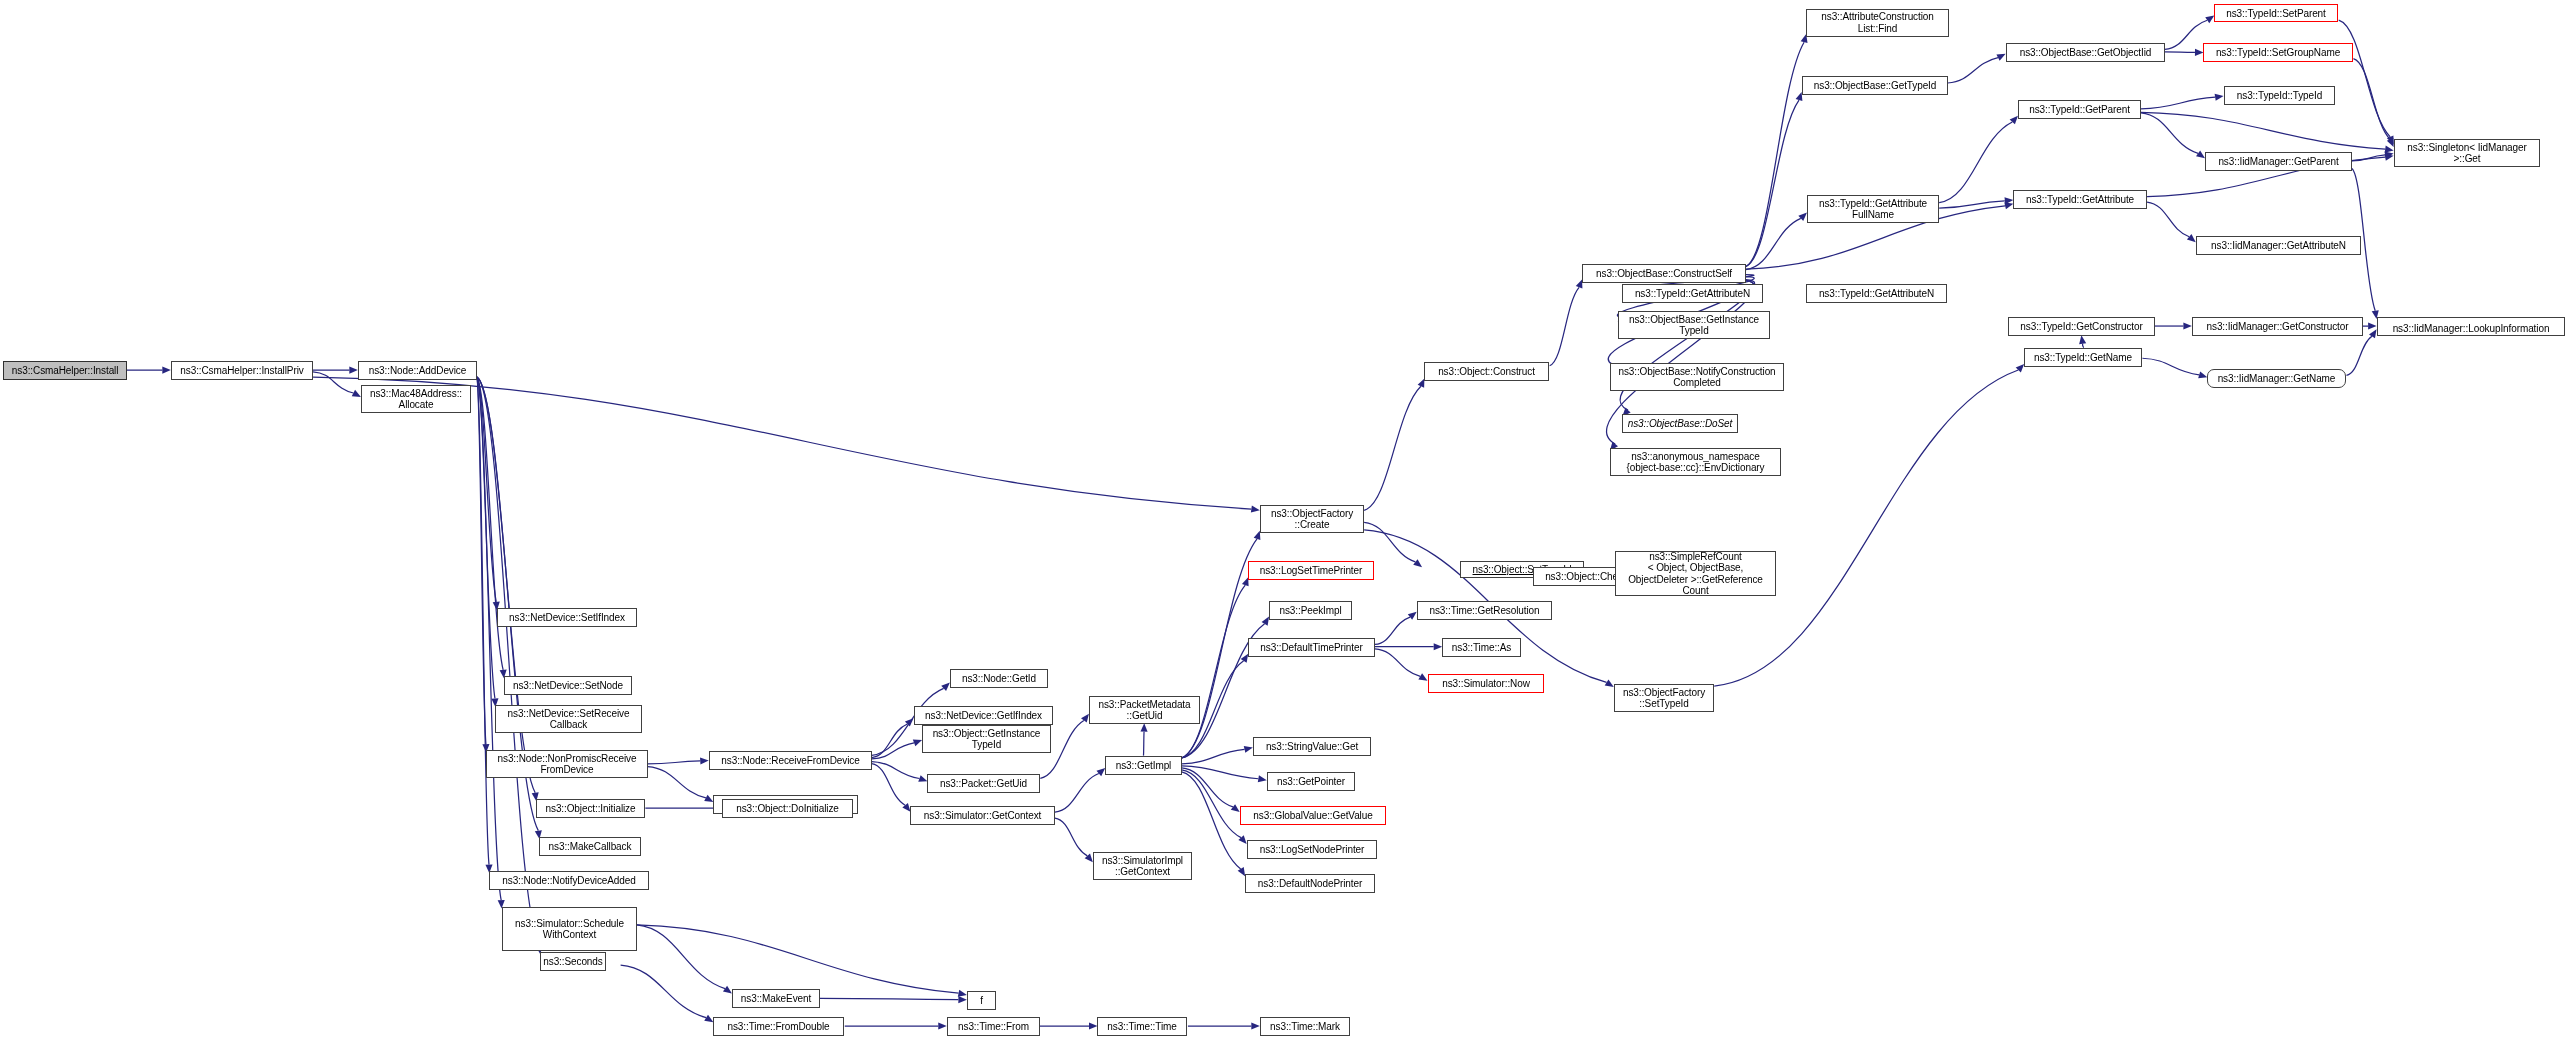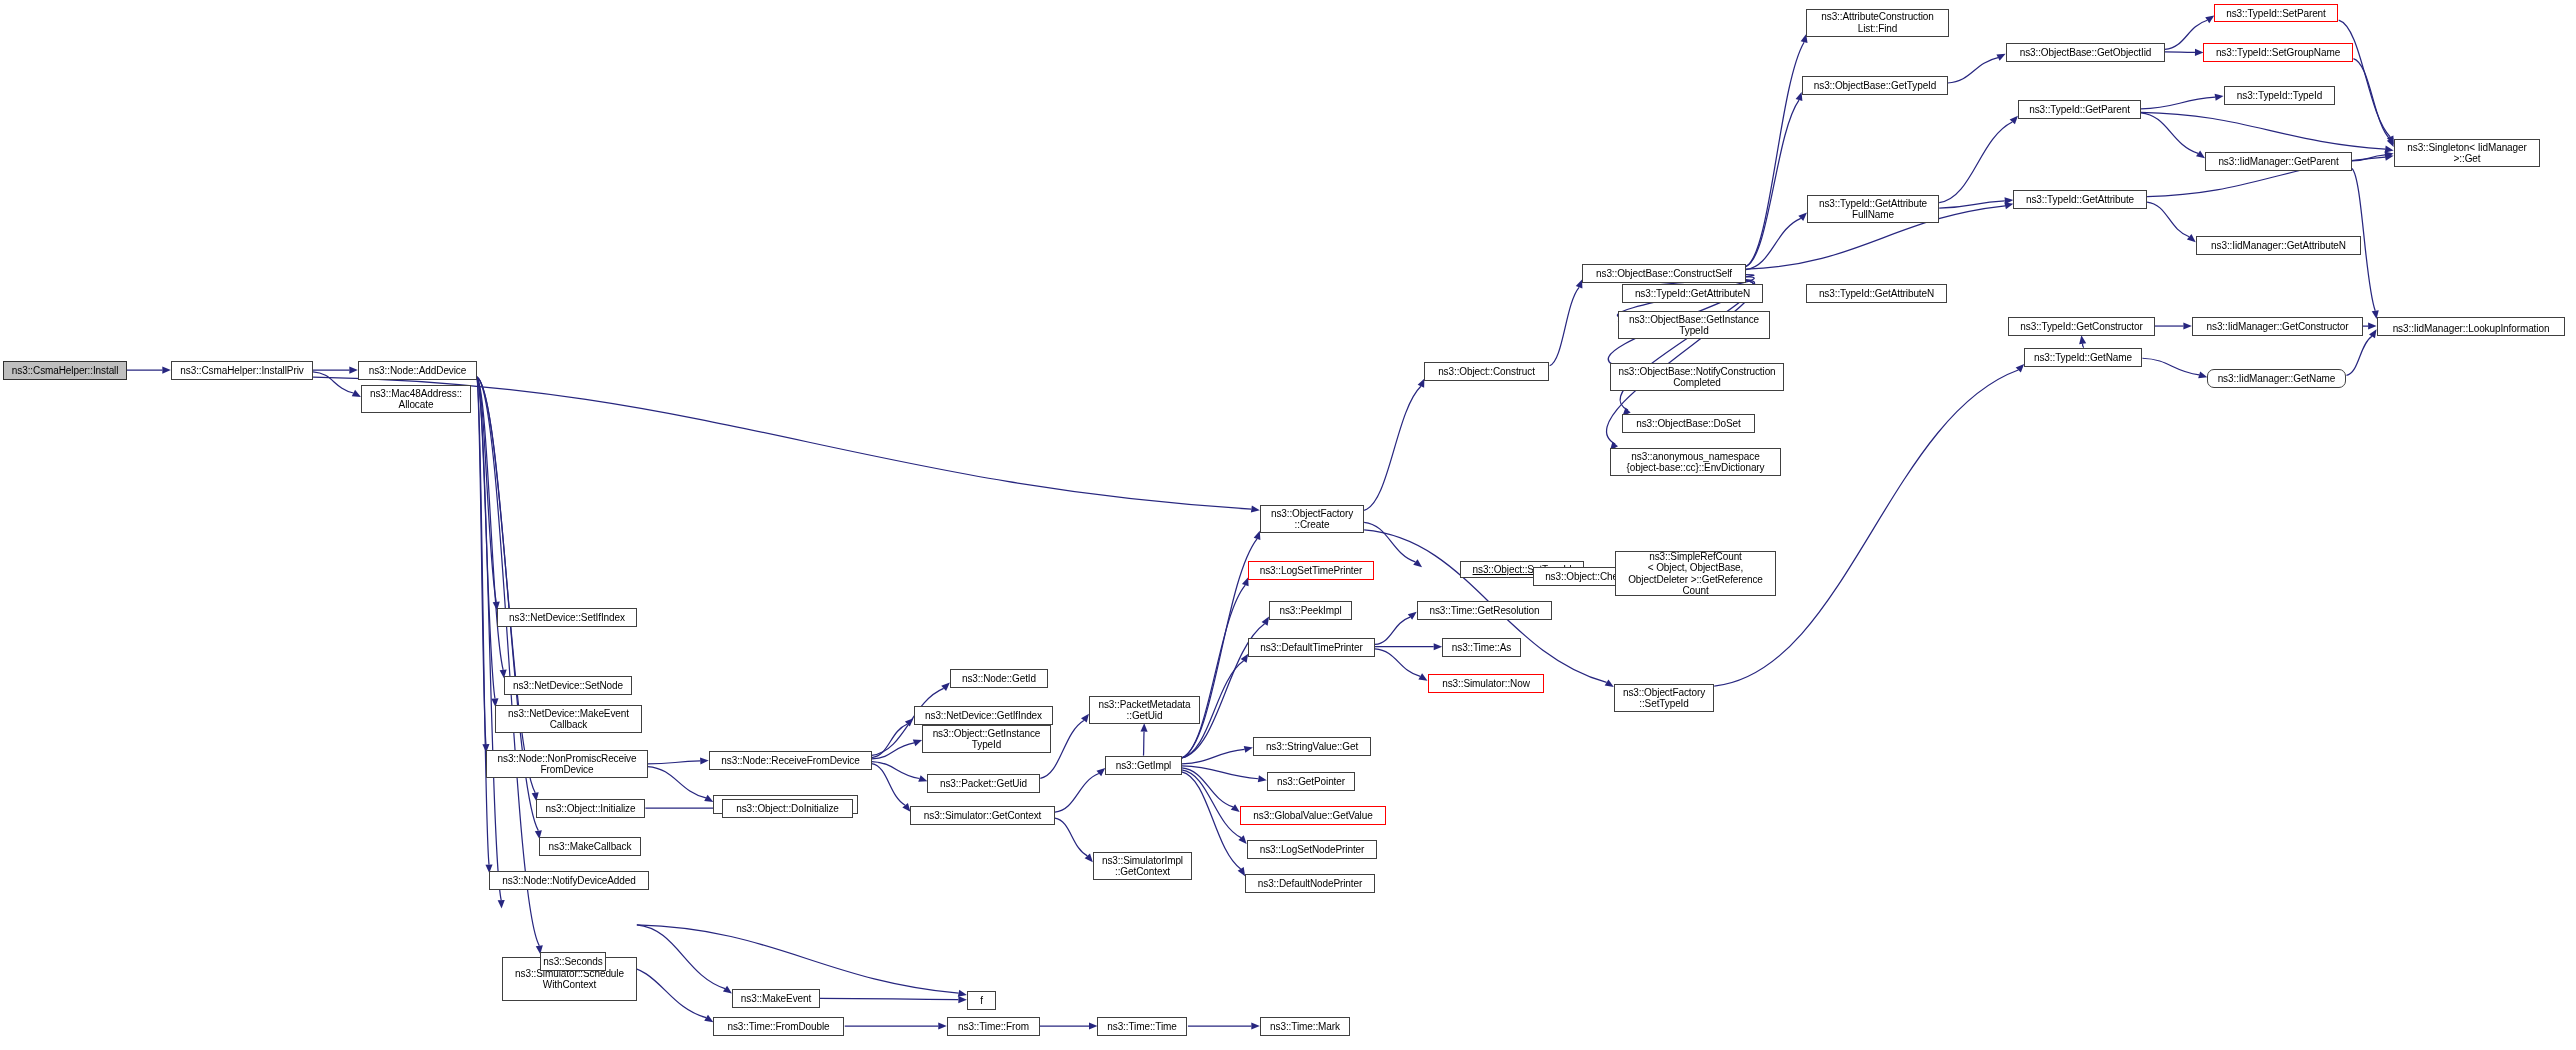--- a/index.html
+++ b/index.html
@@ -183,28 +183,28 @@
       <polygon points="3075,426.08 3072.8476506038896,437.80720734348387 3065.140096040601,432.78390139481627"></polygon>
     </svg>
   <div id="node-layer">
       <div class="node root" style="left: 3.1px; top: 361px; width: 124px; height: 18.5px;"><span>ns3::CsmaHelper::Install</span></div>
       <div class="node" style="left: 171px; top: 361px; width: 142px; height: 18.5px;"><span>ns3::CsmaHelper::InstallPriv</span></div>
       <div class="node" style="left: 358px; top: 361px; width: 119px; height: 18.5px;"><span>ns3::Node::AddDevice</span></div>
       <div class="node" style="left: 361px; top: 385px; width: 110px; height: 28px;"><span>ns3::Mac48Address::
 Allocate</span></div>
       <div class="node" style="left: 497px; top: 608px; width: 140px; height: 18.5px;"><span>ns3::NetDevice::SetIfIndex</span></div>
       <div class="node" style="left: 504px; top: 676px; width: 128px; height: 18.5px;"><span>ns3::NetDevice::SetNode</span></div>
-      <div class="node" style="left: 495px; top: 705px; width: 147px; height: 28px;"><span>ns3::NetDevice::MakeEvent
+      <div class="node" style="left: 495px; top: 705px; width: 147px; height: 28px;"><span>ns3::NetDevice::SetReceive
 Callback</span></div>
       <div class="node" style="left: 486px; top: 750px; width: 162px; height: 28px;"><span>ns3::Node::NonPromiscReceive
 FromDevice</span></div>
       <div class="node" style="left: 536px; top: 799px; width: 109px; height: 18.5px;"><span>ns3::Object::Initialize</span></div>
       <div class="node" style="left: 539px; top: 837px; width: 102px; height: 18.5px;"><span>ns3::MakeCallback</span></div>
       <div class="node" style="left: 489px; top: 871px; width: 160px; height: 18.5px;"><span>ns3::Node::NotifyDeviceAdded</span></div>
-      <div class="node" style="left: 502px; top: 957px; width: 135px; height: 44px;"><span>ns3::Simulator::Schedule
+      <div class="node" style="left: 502px; top: 907px; width: 135px; height: 44px;"><span>ns3::Simulator::Schedule
 WithContext</span></div>
       <div class="node" style="left: 540px; top: 952px; width: 66px; height: 18.5px;"><span>ns3::Seconds</span></div>
       <div class="node" style="left: 709px; top: 751px; width: 163px; height: 18.5px;"><span>ns3::Node::ReceiveFromDevice</span></div>
       <div class="node" style="left: 713px; top: 795px; width: 145px; height: 18.5px;"><span>ns3::NetDevice::GetAddress</span></div>
       <div class="node" style="left: 722px; top: 799px; width: 131px; height: 18.5px;"><span>ns3::Object::DoInitialize</span></div>
       <div class="node" style="left: 732px; top: 989px; width: 88px; height: 18.5px;"><span>ns3::MakeEvent</span></div>
       <div class="node" style="left: 713px; top: 1017px; width: 131px; height: 18.5px;"><span>ns3::Time::FromDouble</span></div>
       <div class="node" style="left: 950px; top: 669px; width: 98px; height: 18.5px;"><span>ns3::Node::GetId</span></div>
       <div class="node" style="left: 914px; top: 706px; width: 139px; height: 18.5px;"><span>ns3::NetDevice::GetIfIndex</span></div>
       <div class="node" style="left: 922px; top: 725px; width: 129px; height: 28px;"><span>ns3::Object::GetInstance
@@ -236,21 +236,21 @@
       <div class="node" style="left: 1442px; top: 638px; width: 79px; height: 18.5px;"><span>ns3::Time::As</span></div>
       <div class="node red" style="left: 1428px; top: 674px; width: 116px; height: 18.5px;"><span>ns3::Simulator::Now</span></div>
       <div class="node" style="left: 1614px; top: 684px; width: 100px; height: 28px;"><span>ns3::ObjectFactory
 ::SetTypeId</span></div>
       <div class="node" style="left: 1582px; top: 264px; width: 164px; height: 18.5px;"><span>ns3::ObjectBase::ConstructSelf</span></div>
       <div class="node" style="left: 1622px; top: 284px; width: 141px; height: 18.5px;"><span>ns3::TypeId::GetAttributeN</span></div>
       <div class="node" style="left: 1618px; top: 311px; width: 152px; height: 28px;"><span>ns3::ObjectBase::GetInstance
 TypeId</span></div>
       <div class="node" style="left: 1610px; top: 363px; width: 174px; height: 28px;"><span>ns3::ObjectBase::NotifyConstruction
 Completed</span></div>
-      <div class="node" style="left: 1622px; top: 414px; width: 133px; height: 18.5px;"><span>ns3::ObjectBase::DoSet</span></div>
+      <div class="node" style="left: 1622px; top: 414px; width: 116px; height: 18.5px; font-style: italic;"><span>ns3::ObjectBase::DoSet</span></div>
       <div class="node" style="left: 1610px; top: 448px; width: 171px; height: 28px;"><span>ns3::anonymous_namespace
 {object-base::cc}::EnvDictionary</span></div>
       <div class="node" style="left: 1533px; top: 567px; width: 107px; height: 18.5px;"><span>ns3::Object::Check</span></div>
       <div class="node" style="left: 1615px; top: 551px; width: 161px; height: 45px;"><span>ns3::SimpleRefCount
 &lt; Object, ObjectBase,
  ObjectDeleter &gt;::GetReference
 Count</span></div>
       <div class="node" style="left: 1806px; top: 8.5px; width: 143px; height: 28px;"><span>ns3::AttributeConstruction
 List::Find</span></div>
       <div class="node" style="left: 1802px; top: 76px; width: 146px; height: 18.5px;"><span>ns3::ObjectBase::GetTypeId</span></div>

